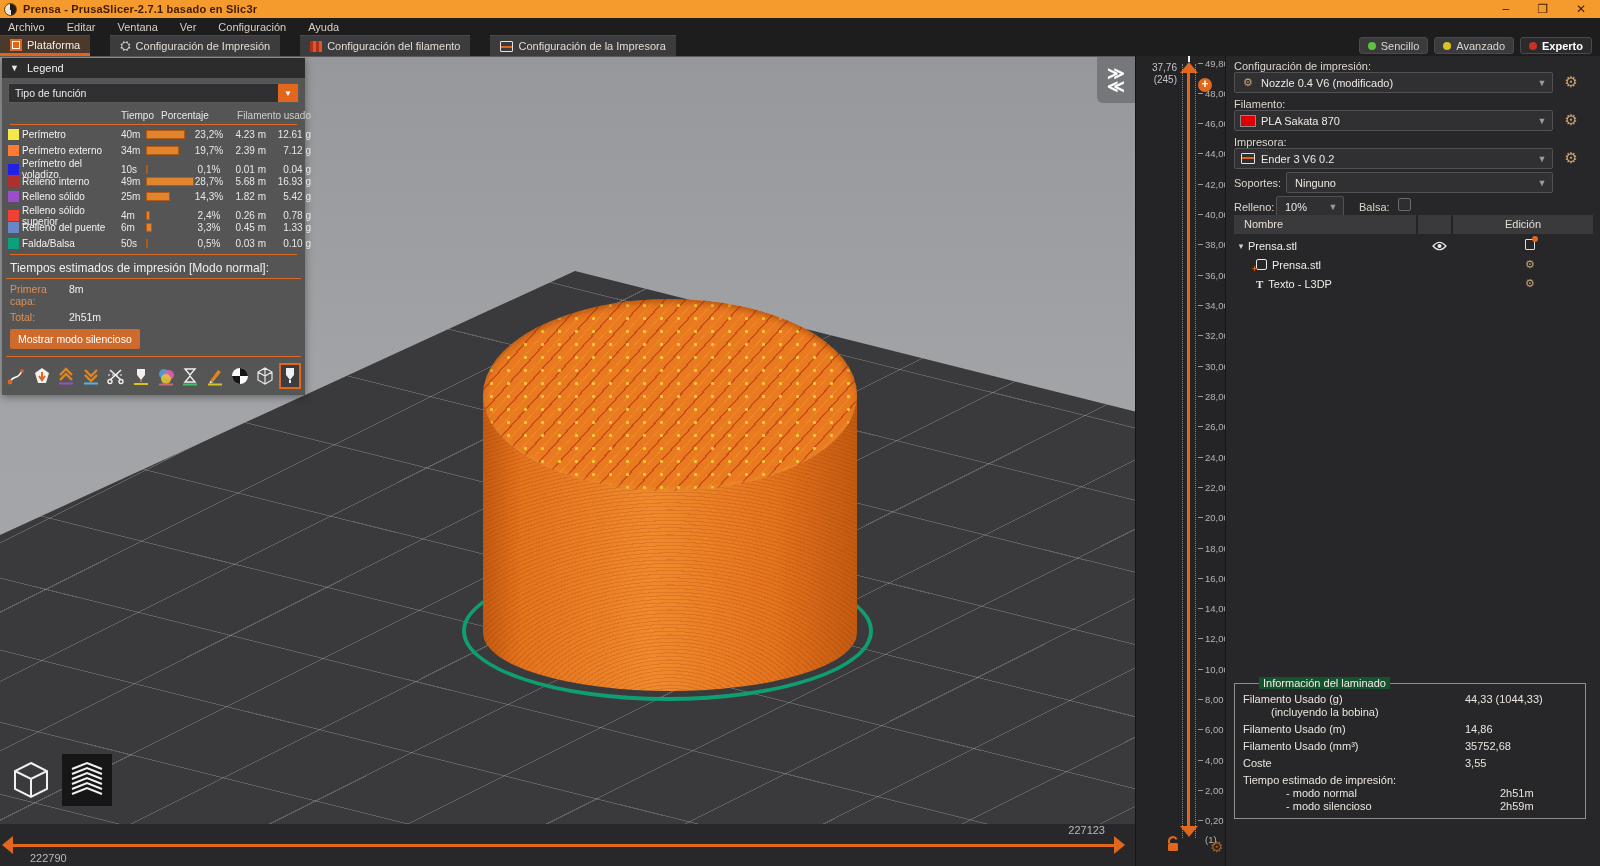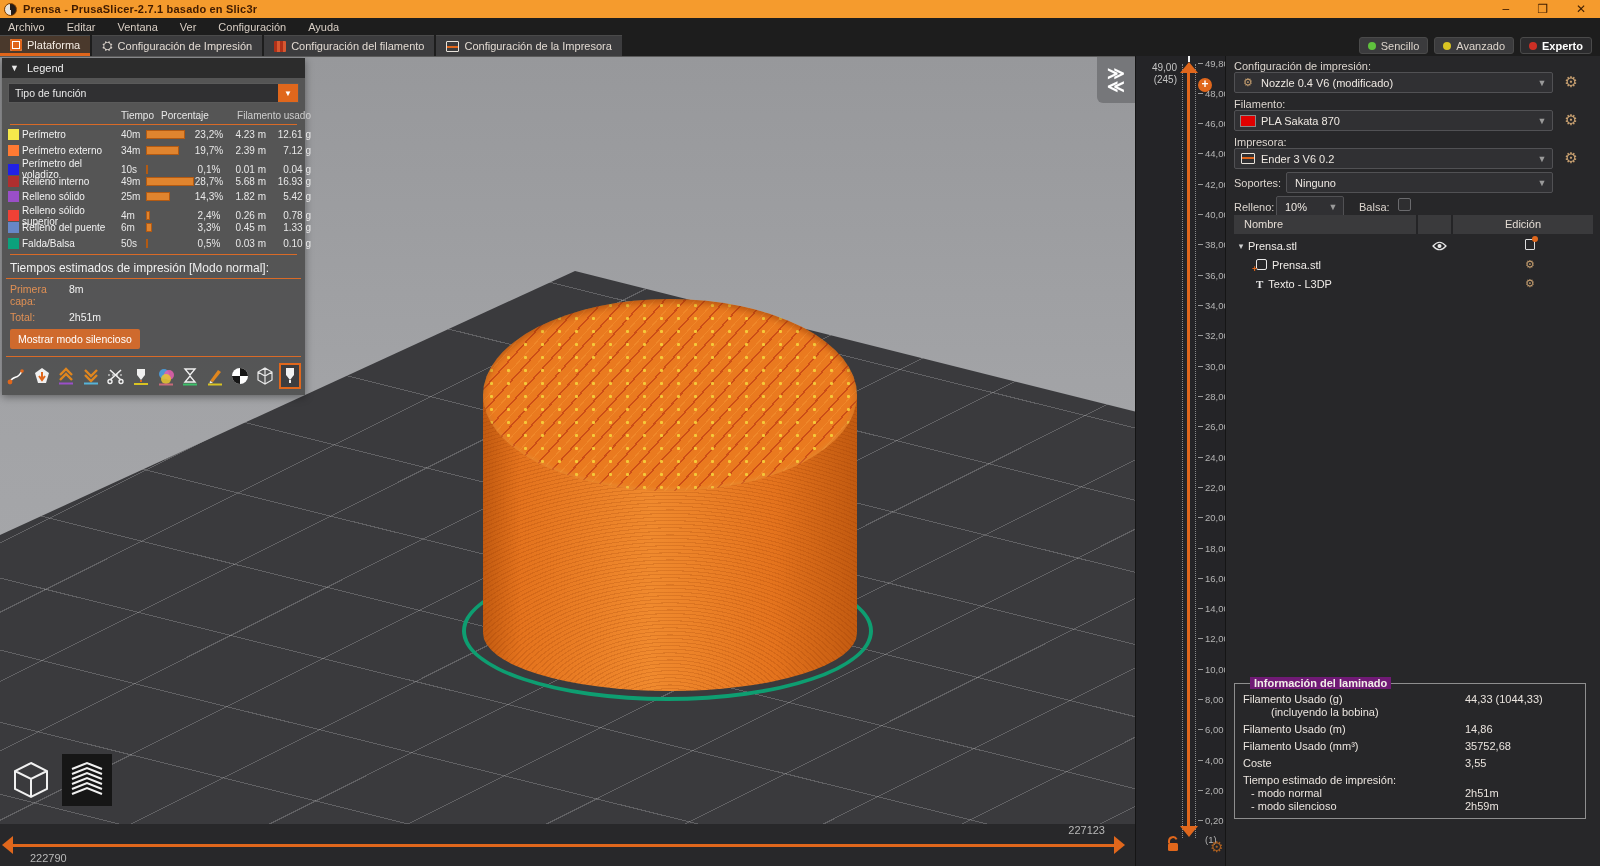--- a/index.html
+++ b/index.html
@@ -15,21 +15,21 @@
   #win-btns { margin-left:auto; display:flex; align-items:center; gap:28px; padding-right:14px; color:#3c1c00; font-size:12px; }
   #win-btns span { cursor:default; }
 
   
   #menubar { position:absolute; left:0; top:18px; width:1600px; height:17px; background:#1d1d1d;
     display:flex; align-items:center; gap:22px; padding-left:8px; }
   .menu-item { color:#d8cec4; font-size:11px; }
 
   
   #tabbar { position:absolute; left:0; top:35px; width:1600px; height:21px; background:#1d1d1d; display:flex; align-items:stretch; }
-  .tab { display:flex; align-items:center; gap:5px; padding:0 10px; margin-right:2px; background:#3c3c3e;
+  .tab { display:flex; align-items:center; gap:5px; padding:0 10px; margin-right:20px; background:#3c3c3e;
     color:#e2dad2; font-size:11px; border-top:1px solid #4a4a4a; }
   .tab.active { background:#4a392c; border-bottom:3px solid #e0651a; color:#f4ece4; }
   .ticon { display:inline-block; }
   .ticon-platform { width:12px; height:12px; background:#e0651a; border-radius:2px; box-shadow:inset 0 0 0 2px #e0651a, inset 0 0 0 3px #fff; }
   .ticon-gear { color:#d8d0c8; font-size:13px; line-height:12px; }
   .ticon-filament { width:12px; height:11px; background:linear-gradient(90deg,#b03018 0 3px,#d85830 3px 6px,#b03018 6px 9px,#d85830 9px 12px); border-radius:1px; }
   .ticon-printer { width:13px; height:11px; border:1px solid #e8e2da; border-radius:1px; background:linear-gradient(180deg,#3c3c3e 0 4px,#e0651a 4px 6px,#3c3c3e 6px); }
   #modes { margin-left:auto; display:flex; align-items:center; gap:6px; padding-right:8px; }
   .mode-btn { display:flex; align-items:center; gap:5px; background:#3b3b3d; border:1px solid #4a4a4a; border-radius:3px;
     height:17px; padding:0 8px; color:#ddd5cc; font-size:11px; }
@@ -149,25 +149,25 @@
   .mesh-icon { width:11px; height:11px; border:1.5px solid #e8e8e8; border-radius:2px; position:relative; }
   .mesh-icon::after { content:"+"; position:absolute; left:-5px; bottom:-5px; color:#e0671c; font-size:9px; font-weight:bold; }
   .text-icon { color:#e8e8e8; font-weight:bold; font-size:11px; font-family:"Liberation Serif",serif; }
   .eye-col { position:absolute; left:198px; width:14px; text-align:center; }
   .edit-col { position:absolute; left:288px; width:16px; text-align:center; }
   .copy-icon { display:inline-block; width:10px; height:11px; border:1.5px solid #ddd; border-radius:1px; position:relative; }
   .copy-icon::after { content:""; position:absolute; right:-4px; top:-4px; width:6px; height:6px; border-radius:50%; background:#e0671c; }
 
   
   #info-box { position:absolute; left:8px; top:627px; width:352px; height:136px; border:1px solid #8e8e8e; }
-  #info-title { position:absolute; left:15px; top:-7px; background:#701a75; padding:0 4px; font-weight:bold; color:#f2ede8; }
+  #info-title { position:absolute; left:24px; top:-7px; background:#14532d; padding:0 4px; font-weight:normal; color:#f2ede8; }
   .info-row { position:absolute; left:8px; width:336px; display:flex; color:#eae4de; }
   .info-row .ik { width:222px; }
   .info-row .ik.ind { padding-left:28px; }
-  .info-row .ik.ind2 { padding-left:8px; }
+  .info-row .ik.ind2 { padding-left:8px;margin-left:35px; }
   #export-btn { position:absolute; left:0; top:778px; width:375px; height:32px; background:#37373a; border-top:1px solid #4c4c4f;
     color:#f4f0ec; font-weight:bold; font-size:12px; display:flex; align-items:center; justify-content:center; }
 
   svg { display:block; }
 </style>
 </head>
 <body>
 
 <div id="titlebar">
   <div id="app-logo"></div>
@@ -454,21 +454,21 @@
     <div id="htrack"></div>
     <div id="hthumb-left" class="hthumb"></div>
     <div id="hthumb-right" class="hthumb"></div>
     <div id="hlabel-left">222790</div>
     <div id="hlabel-right">227123</div>
   </div>
 </div>
 
 <div id="vstrip">
   <div id="vcur">
-    <div>49,00</div>
+    <div>37,76</div>
     <div>(245)</div>
   </div>
   <div id="vtick-line"></div>
   <div id="vtick-line2"></div>
   <div id="vtrack"></div>
   <div id="vthumb-top"></div>
   <div id="vthumb-bottom"></div>
   <div id="vticks">
 
       <div class="vtick">

